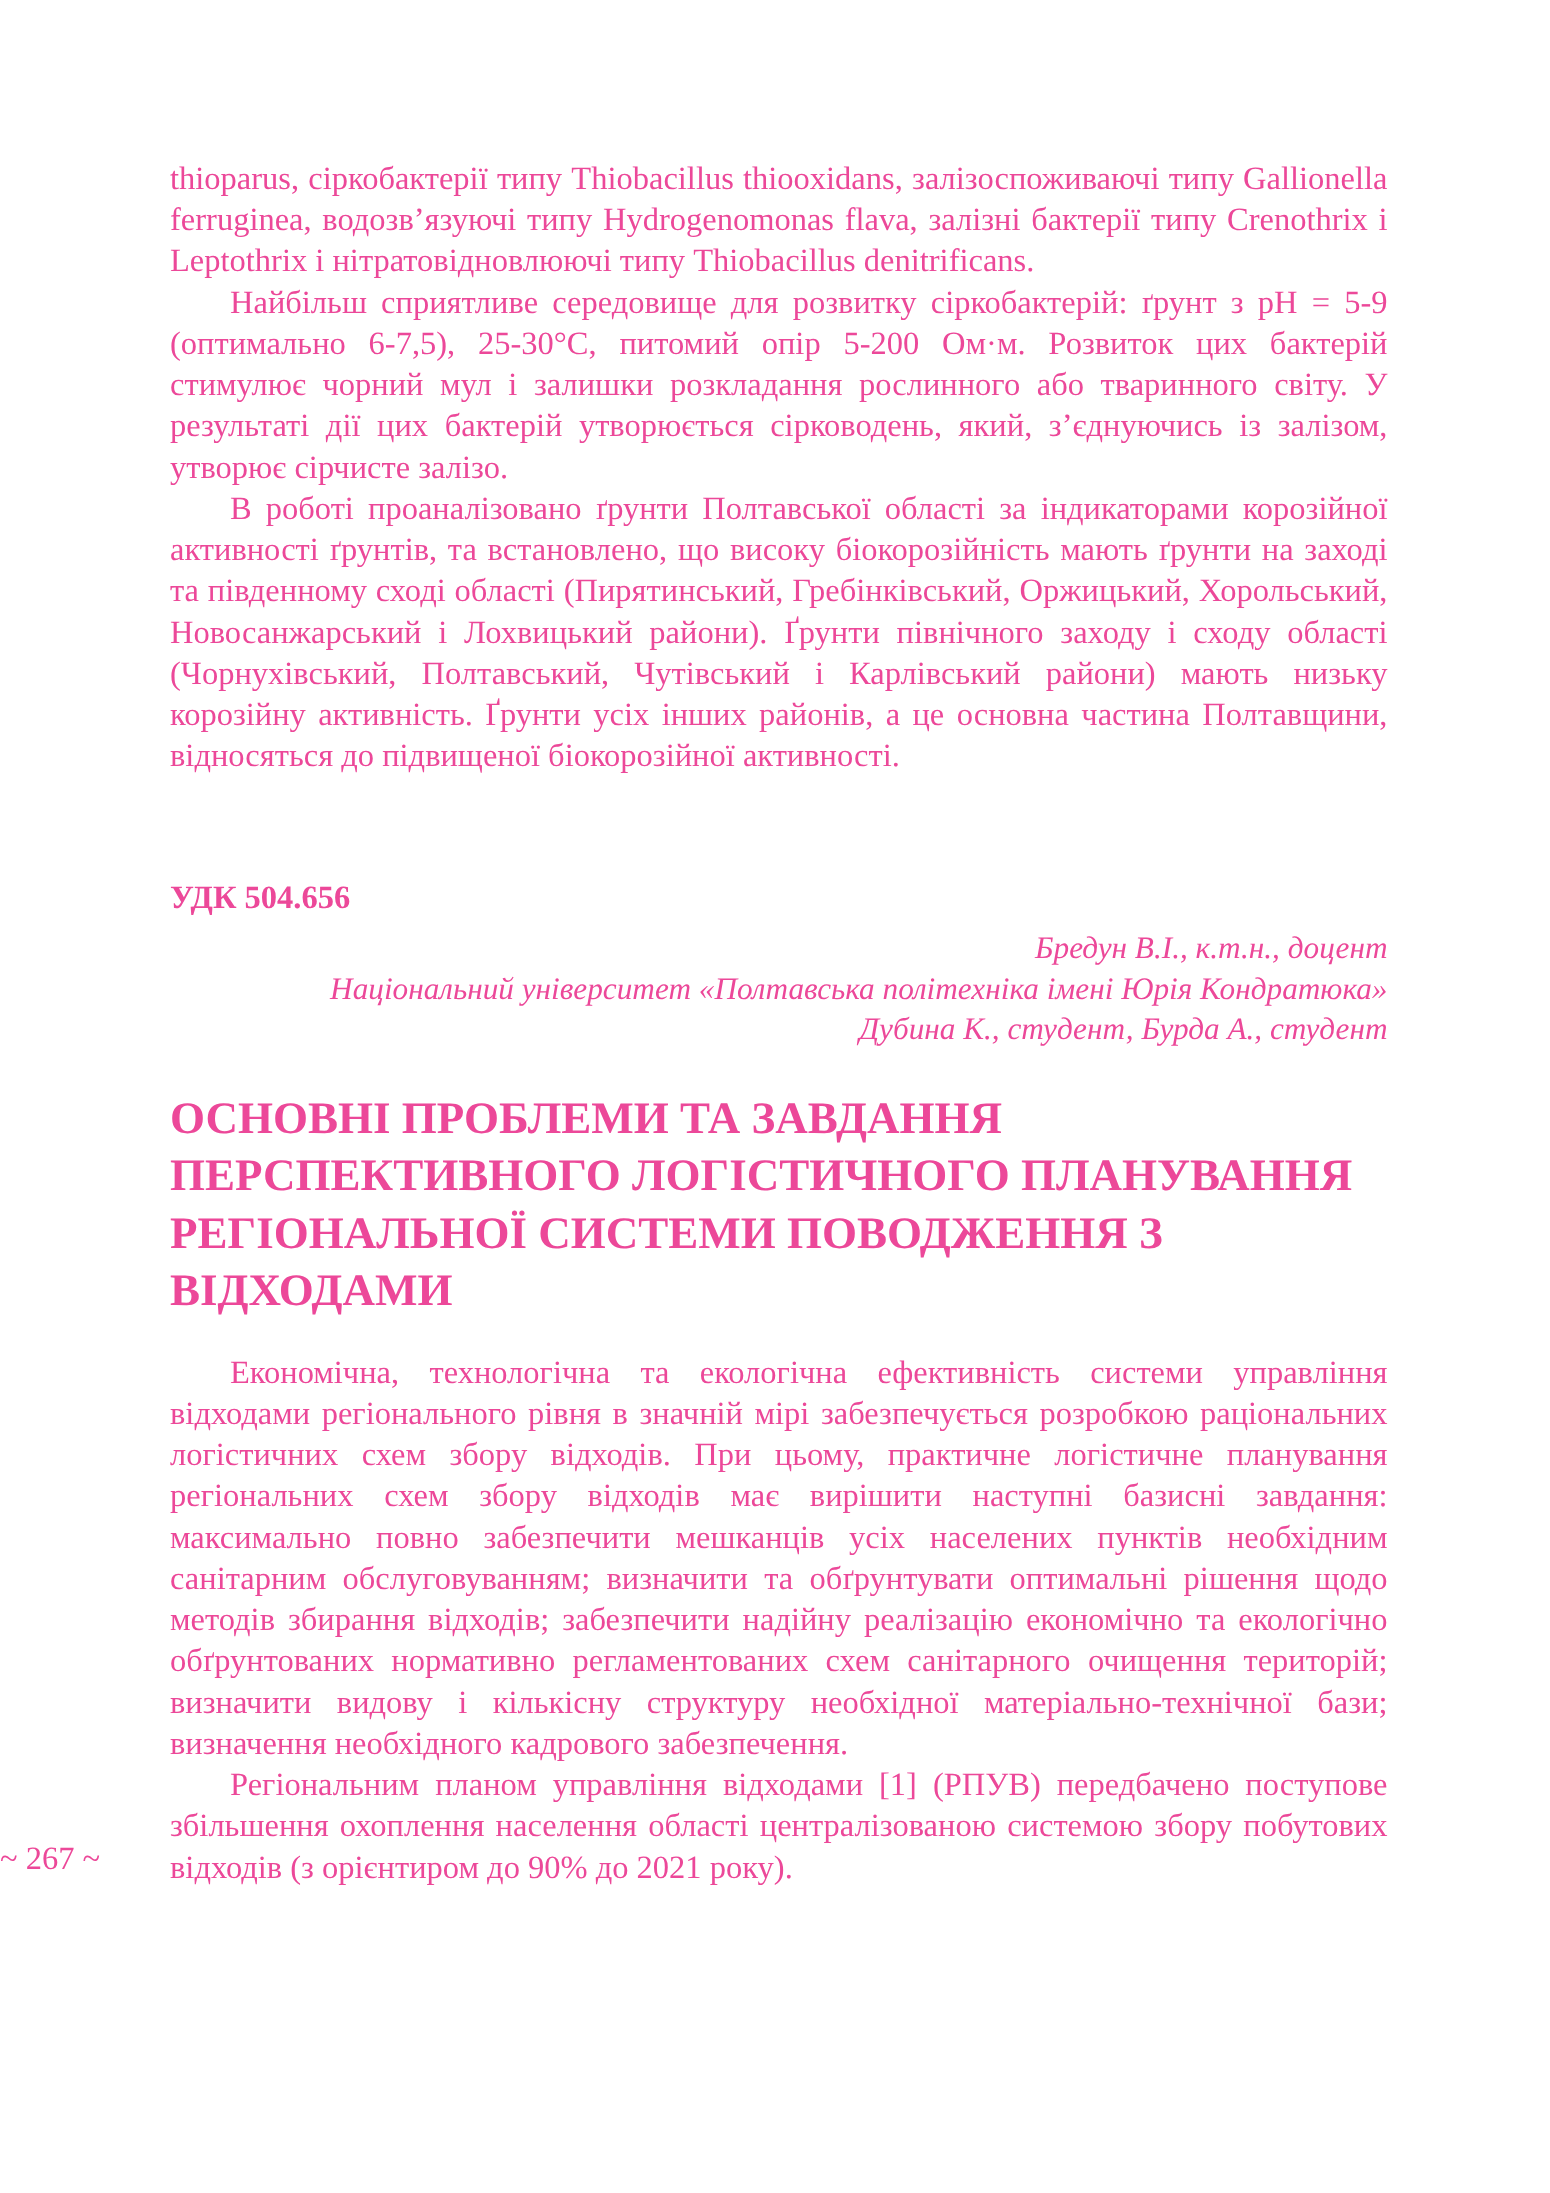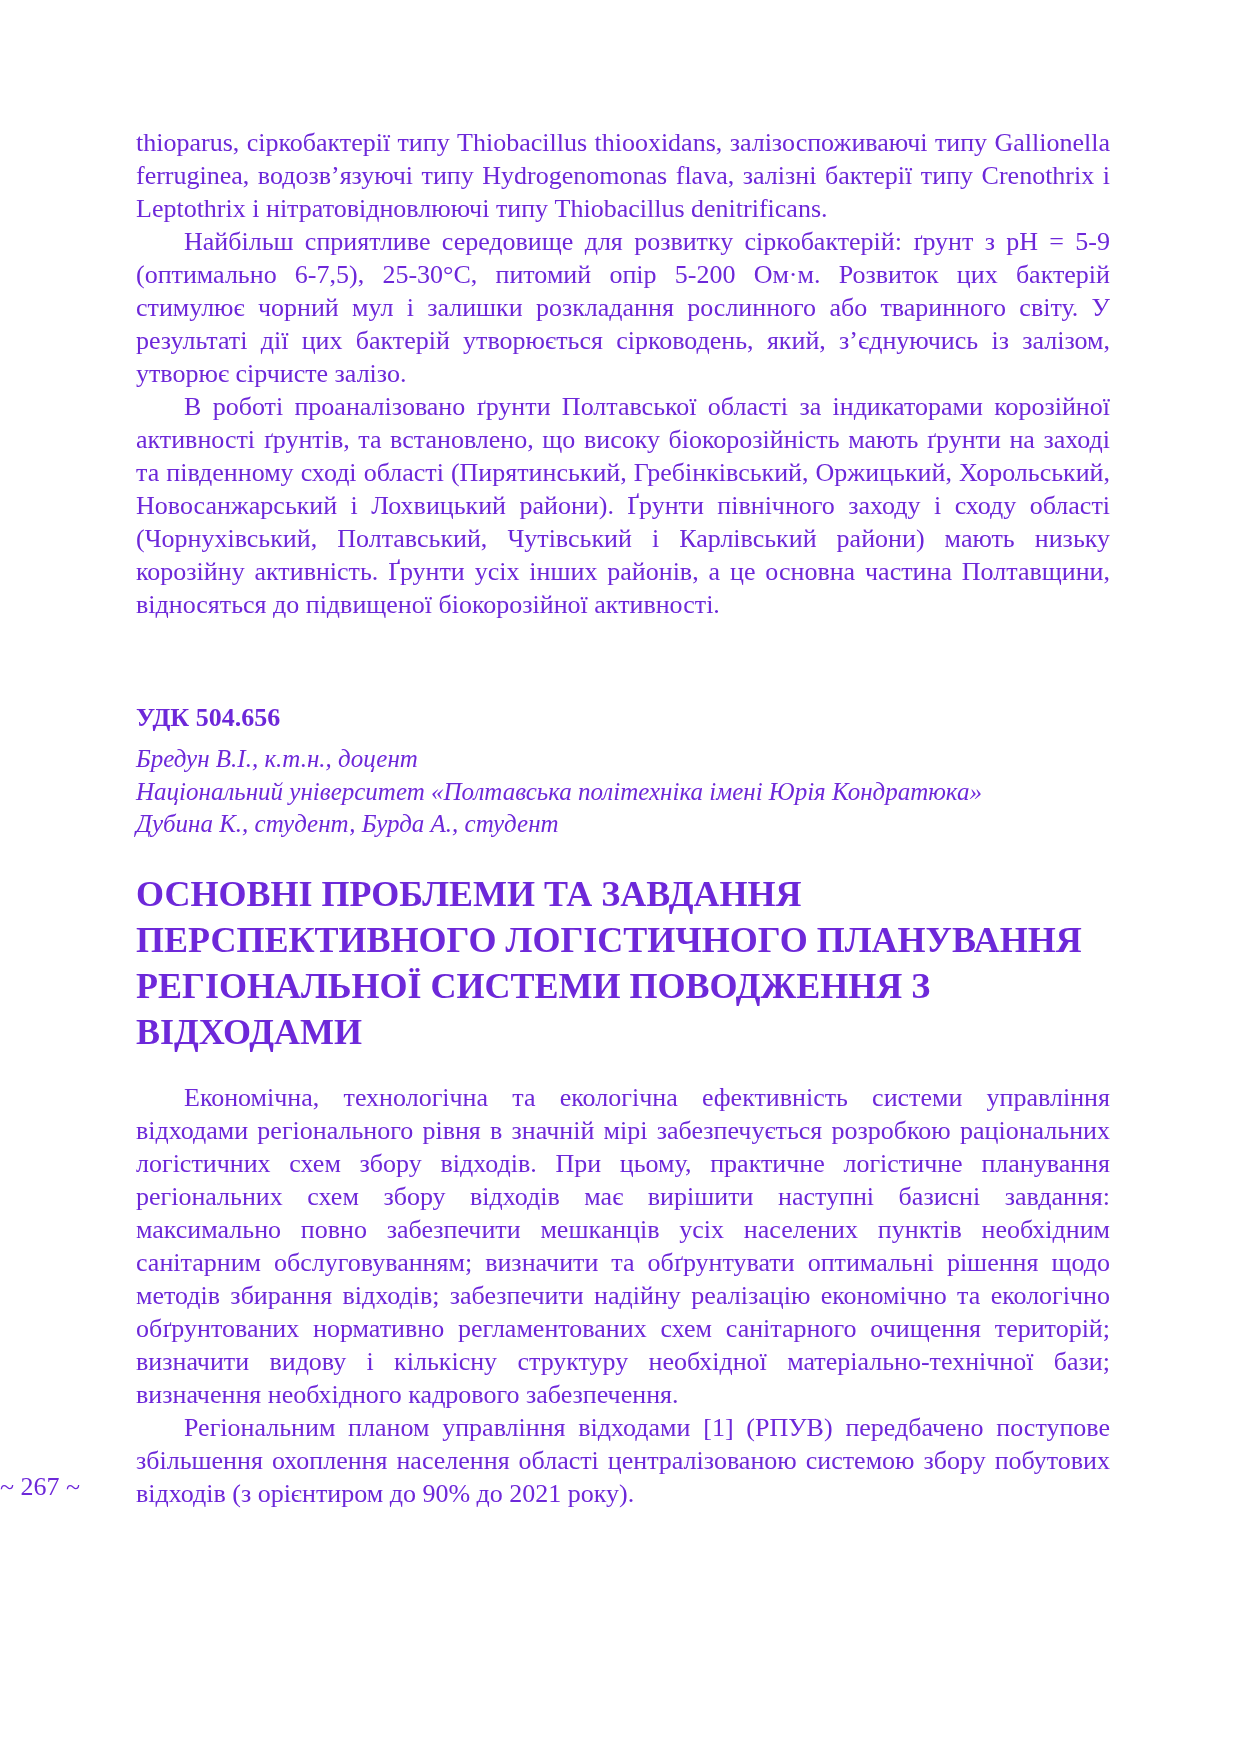--- a/index.html
+++ b/index.html
@@ -9,41 +9,41 @@
   }
   .page {
     position: relative;
     width: 1240px;
     height: 1754px;
     margin: 0 auto;
     background: #ffffff;
     box-sizing: border-box;
     padding: 126px 130px 0 136px;
     font-family: "Liberation Serif", "DejaVu Serif", serif;
-    color: #6d28d9;
+    color: #ec4899;
     overflow: hidden;
   }
   .body-text p {
     margin: 0;
     font-size: 26px;
     line-height: 1.27;
     text-align: justify;
     text-indent: 48px;
   }
   .body-text p.no-indent {
     text-indent: 0;
   }
   .udc {
     font-weight: bold;
     font-size: 26px;
     margin-top: 82px;
   }
   .authors {
     margin-top: 10px;
-    text-align: left;
+    text-align: right;
     font-style: italic;
     font-size: 25px;
     line-height: 1.3;
   }
   .title {
     margin: 30px 0 26px 0;
     text-align: left;
     font-weight: bold;
     font-size: 36px;
     line-height: 1.28;

